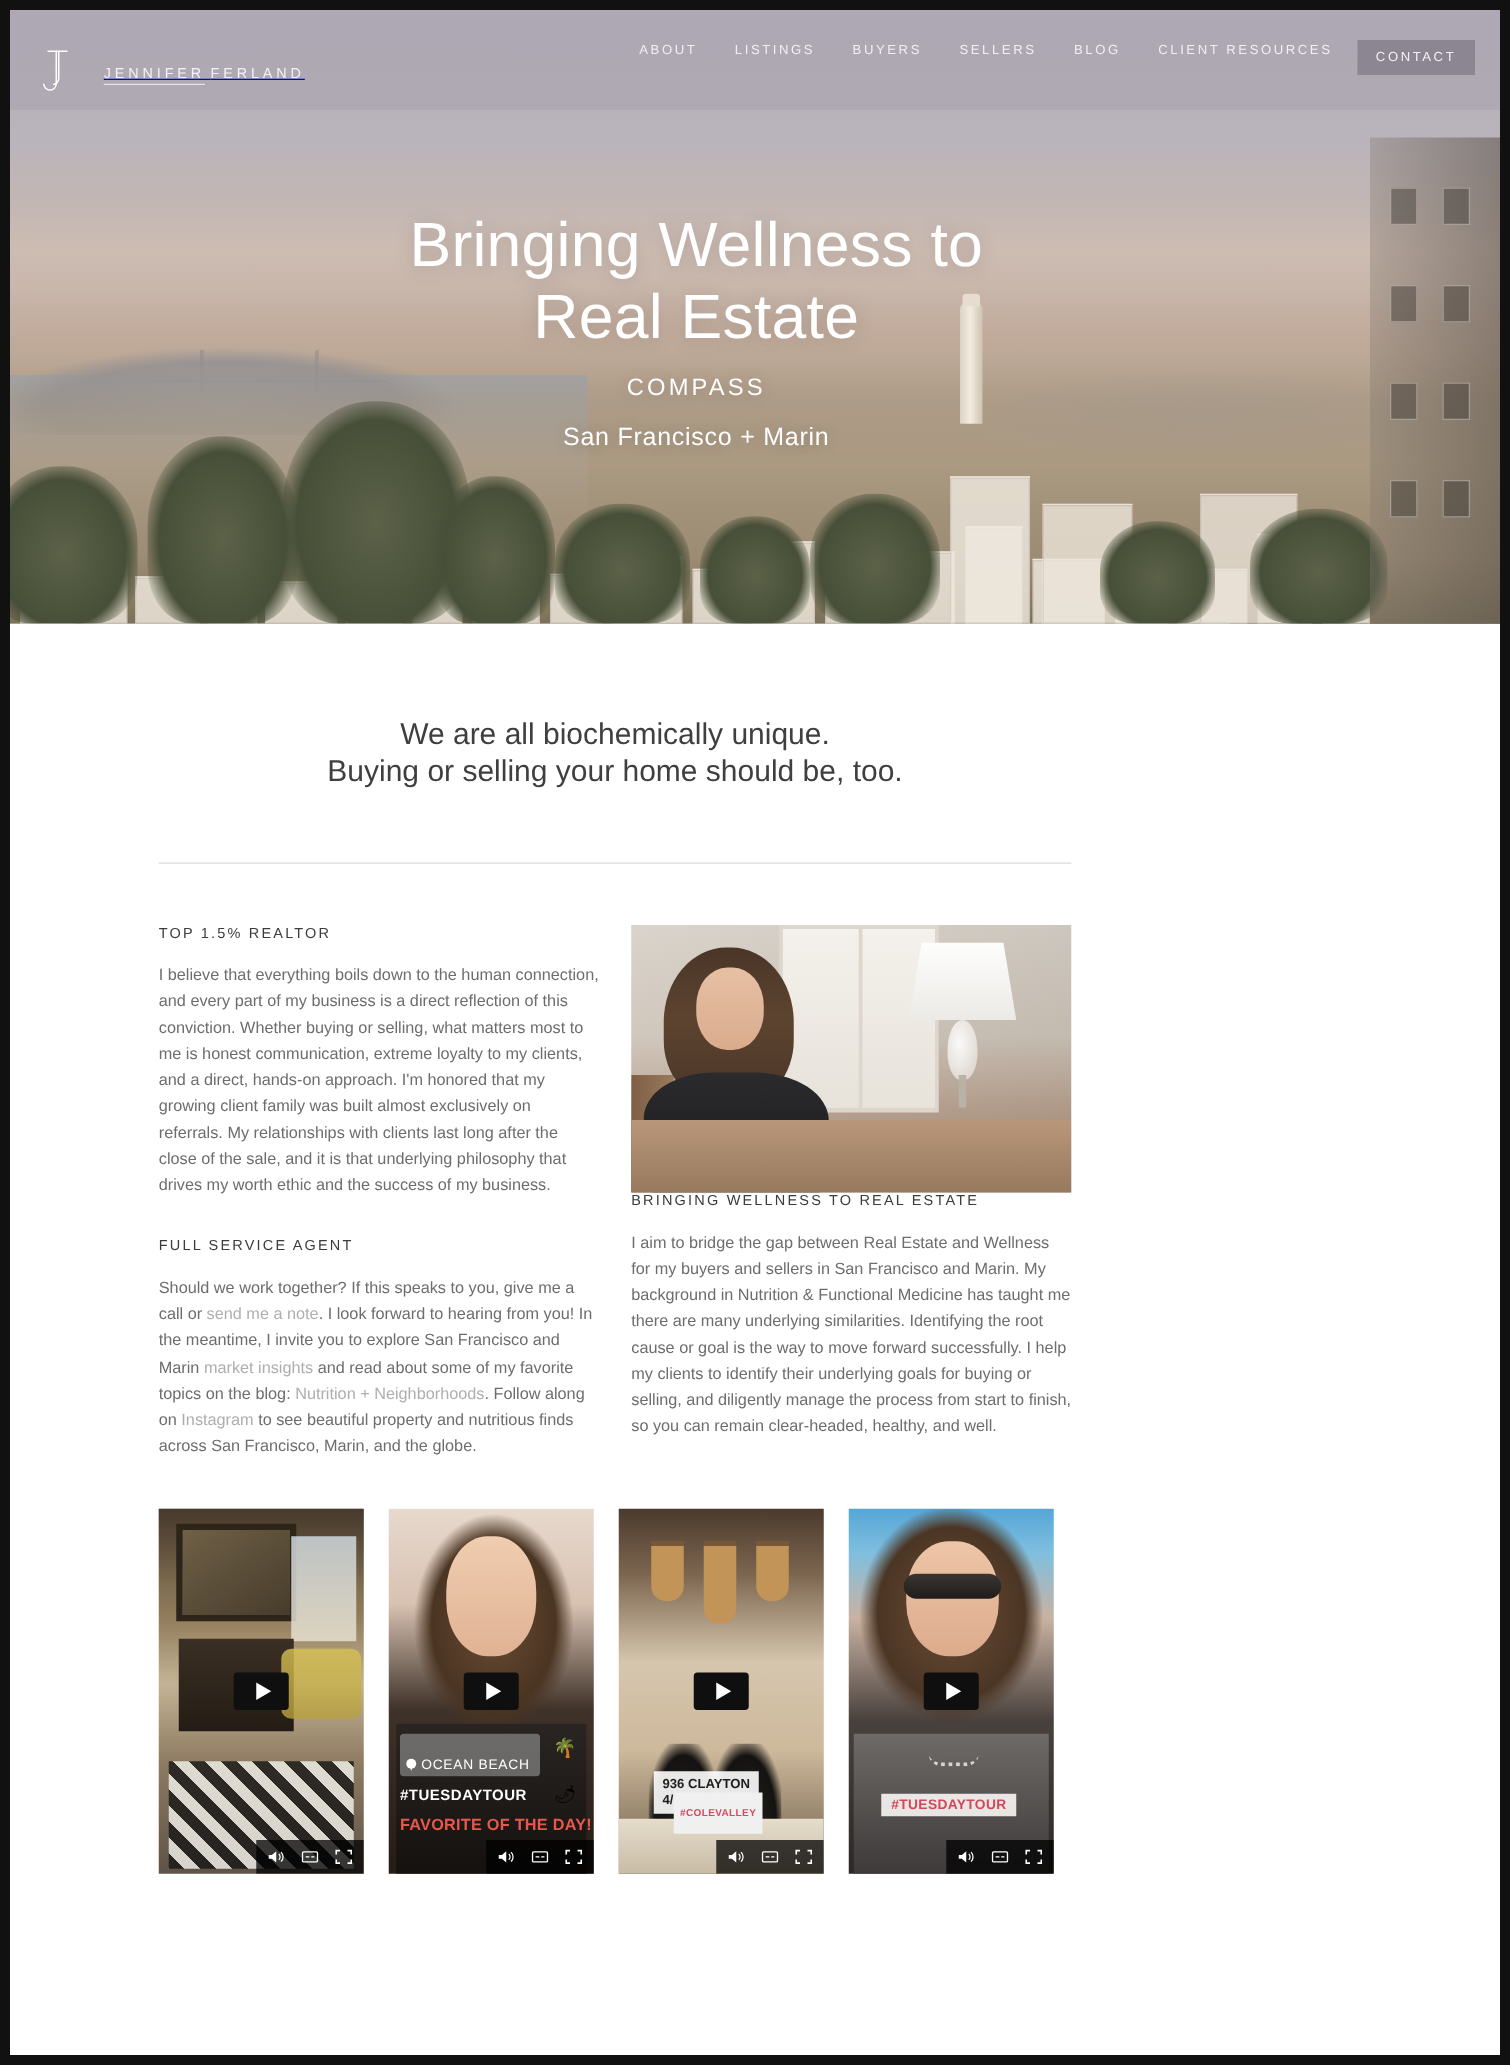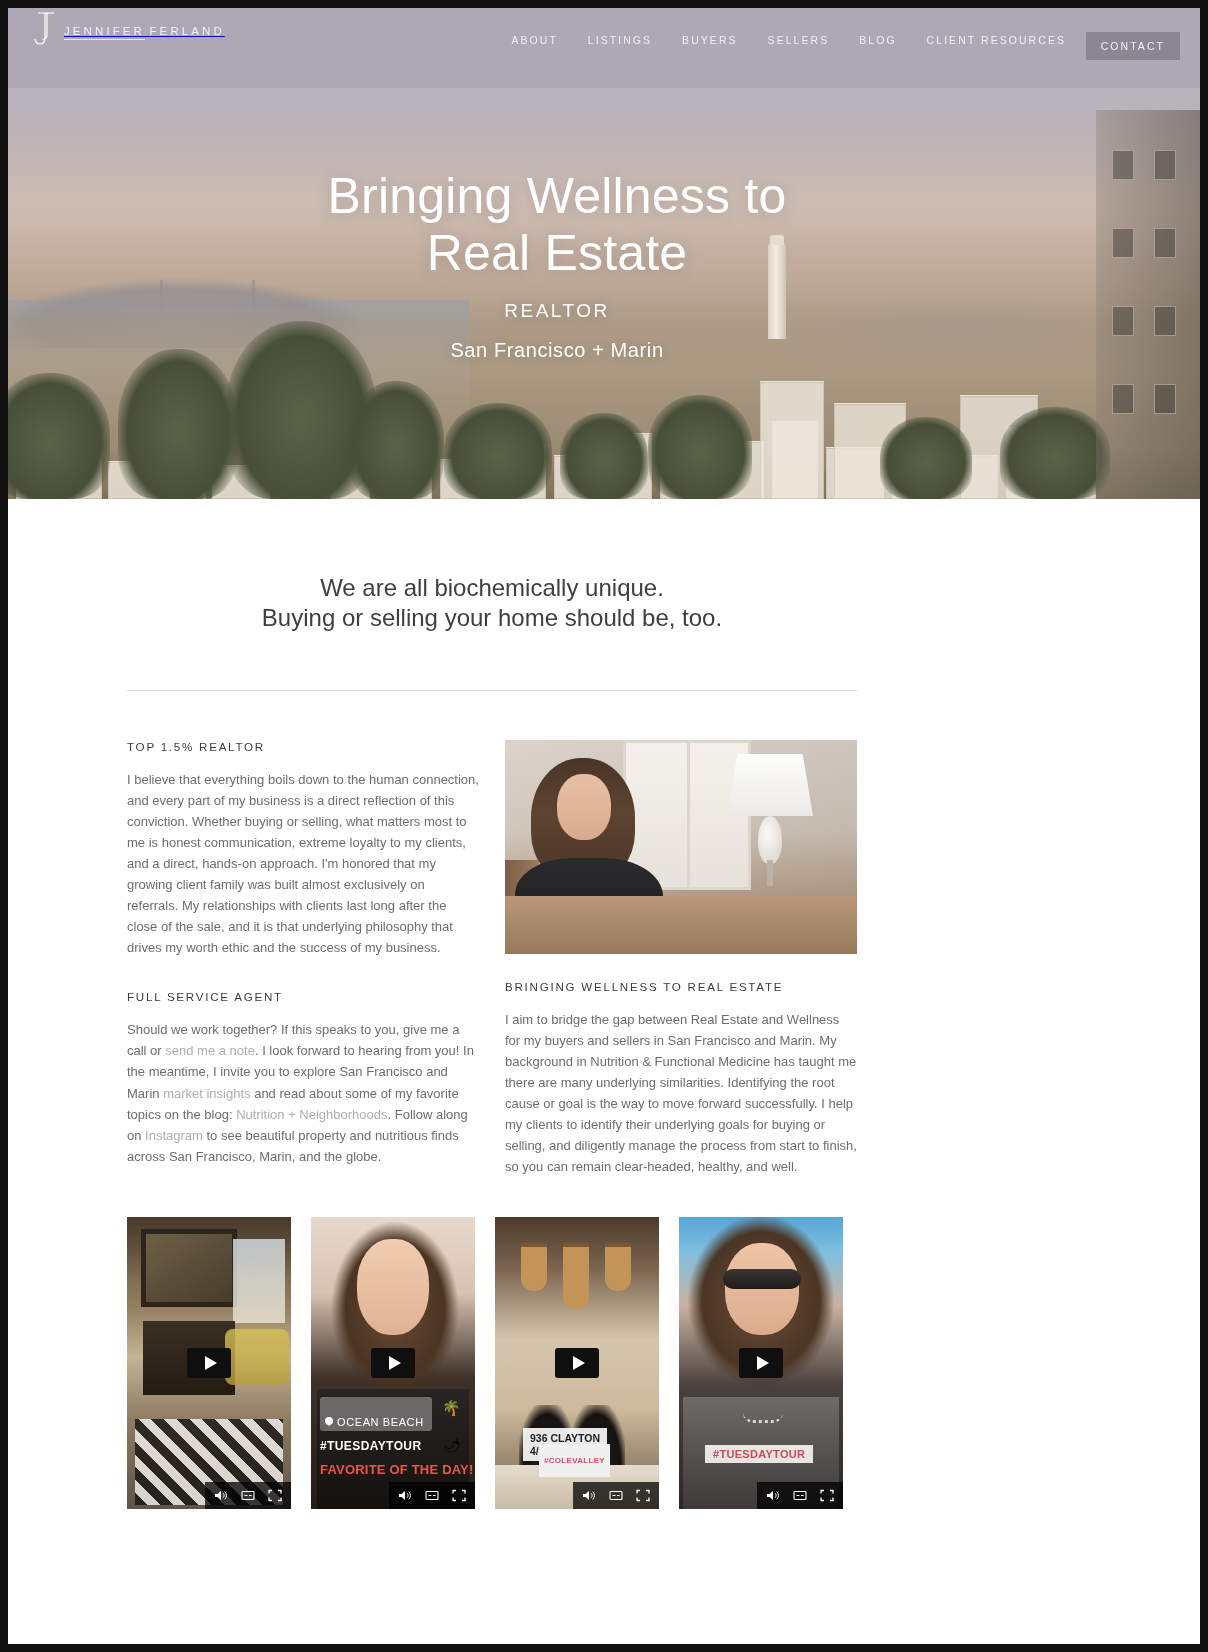--- a/index.html
+++ b/index.html
@@ -105,21 +105,21 @@
     background: rgba(60,55,50,.45); border: 1px solid rgba(225,216,205,.5);
   }
 
   
   .topbar {
     position: absolute; left: 0; top: 0; width: 1208px; height: 88px;
     background: rgba(171,166,178,.80);
     z-index: 20;
     display: flex; align-items: center;
   }
-  .brand { position: absolute; left: 34px; top: 10px; display: flex; align-items: center; gap: 4px; }
+  .brand { position: absolute; left: 34px; top: 38px; display: flex; align-items: center; gap: 23px; }
   .brand-mark {
     width: 26px; height: 40px; position: relative;
     color: #fff;
   }
   .brand-mark svg { display: block; }
   .brand-name { color: #f3f1f4; line-height: 1.25; }
   .brand-line1, .brand-line2 {
     font-size: 11.5px; letter-spacing: 3.1px; font-weight: 300; white-space: nowrap;
   }
   .brand-line1 { border-bottom: 1px solid rgba(255,255,255,.7); padding-bottom: 2px; }
@@ -494,21 +494,21 @@
         <a href="#">SELLERS</a>
         <a href="#">BLOG</a>
         <a href="#">CLIENT RESOURCES</a>
       </nav>
       <button class="contact-btn">CONTACT</button>
     </div>
 
     <div class="hero-text">
       <div class="hero-title">Bringing Wellness to</div>
       <div class="hero-title">Real Estate</div>
-      <div class="hero-sub1">REALTOR</div>
+      <div class="hero-sub1">COMPASS</div>
       <div class="hero-sub2">San Francisco + Marin</div>
     </div>
   </div>
 
   <div class="main">
 
     <div class="tagline">
       <div>We are all biochemically unique.</div>
       <div>Buying or selling your home should be, too.</div>
     </div>
@@ -530,21 +530,21 @@
           <div class="hs-window"></div>
           <div class="hs-chair"></div>
           <div class="hs-lamp-shade"></div>
           <div class="hs-lamp-base"></div>
           <div class="hs-lamp-stem"></div>
           <div class="hs-person-hair"></div>
           <div class="hs-person-face"></div>
           <div class="hs-person-body"></div>
           <div class="hs-table"></div>
         </div>
-        <div class="kicker" style="margin-top:26px;">BRINGING WELLNESS TO REAL ESTATE</div>
+        <div class="kicker" style="">BRINGING WELLNESS TO REAL ESTATE</div>
         <p class="body-text">I aim to bridge the gap between Real Estate and Wellness for my buyers and sellers in San Francisco and Marin. My background in Nutrition &amp; Functional Medicine has taught me there are many underlying similarities. Identifying the root cause or goal is the way to move forward successfully. I help my clients to identify their underlying goals for buying or selling, and diligently manage the process from start to finish, so you can remain clear-headed, healthy, and well.</p>
       </div>
     </div>
 
     <div class="videos">
 
       <div class="video v1">
         <div class="art-frame"></div>
         <div class="win-light"></div>
         <div class="fireplace"></div>

